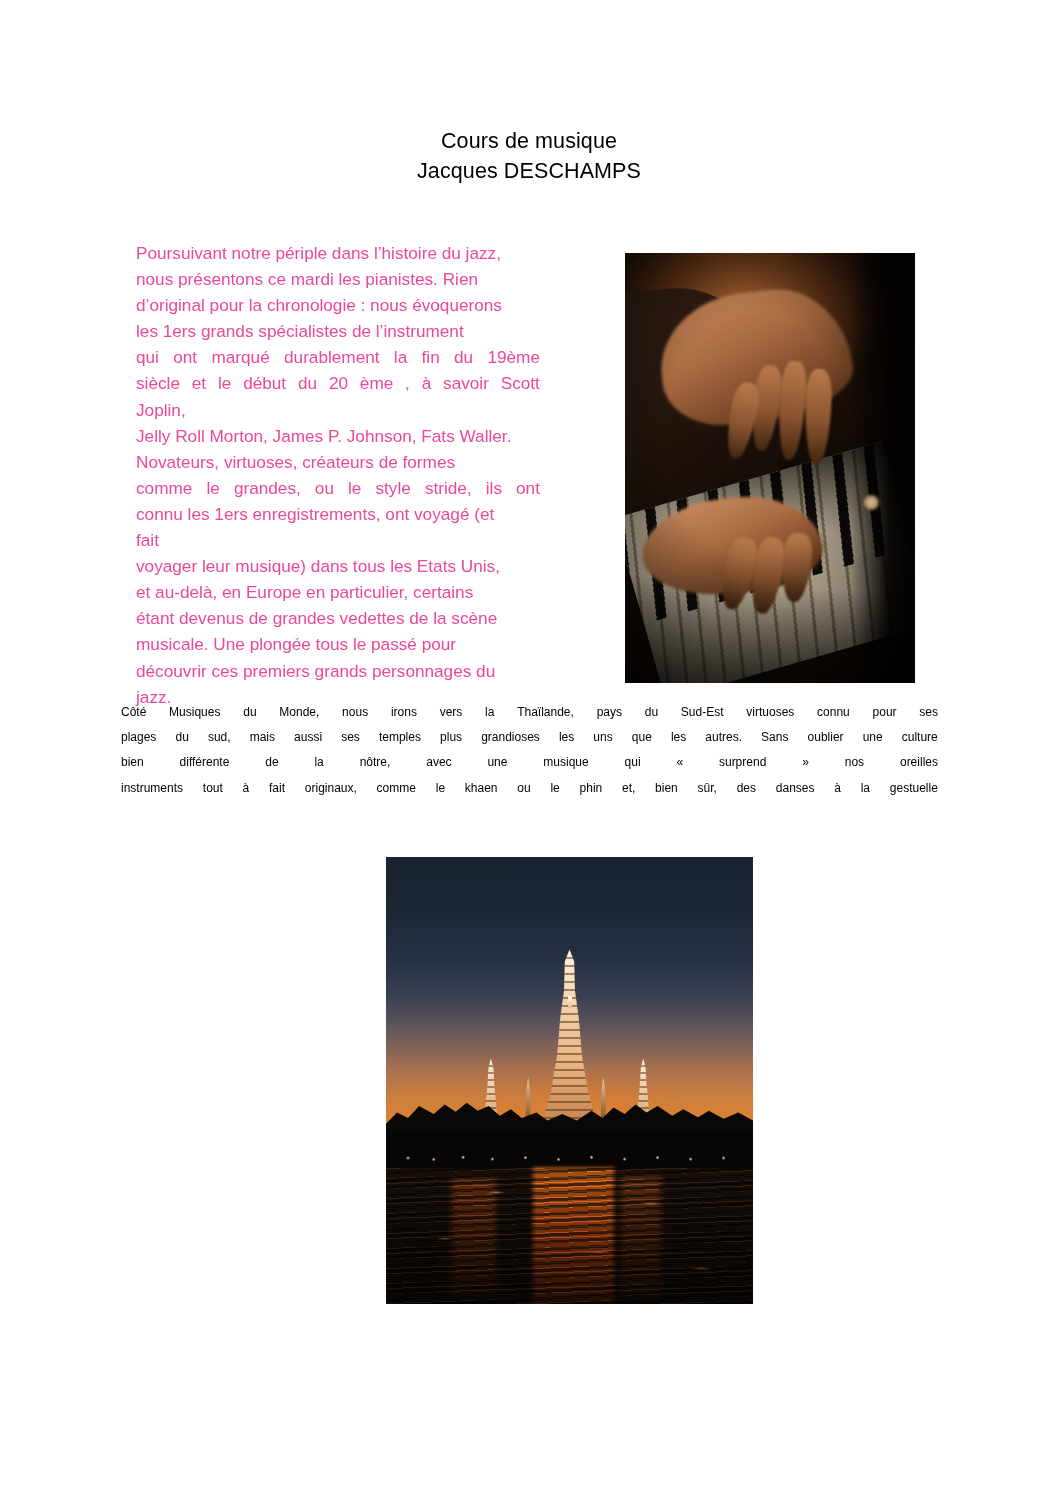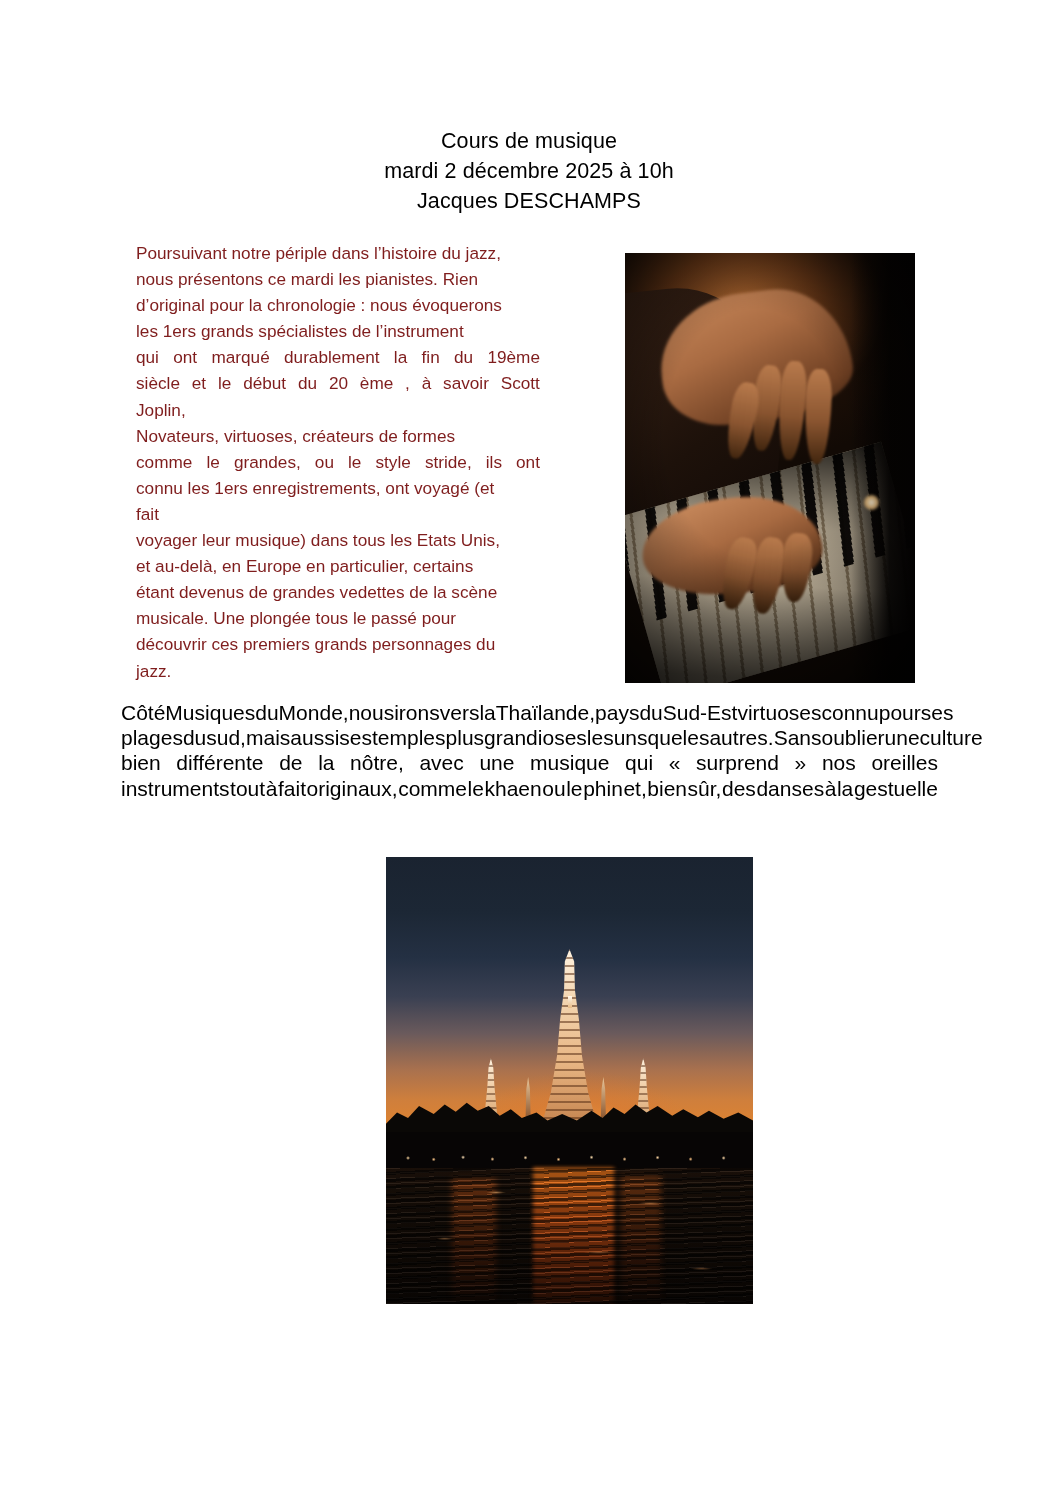--- a/index.html
+++ b/index.html
@@ -42,21 +42,21 @@
   
   .left-col {
     position: absolute;
     left: 136px;
     top: 240px;
     width: 404px;
   }
   .lc-line {
     font-size: 17.2px;
     line-height: 26.1px;
-    color: #7f1d1d;
+    color: #ec4899;
     white-space: pre;
   }
   .lc-line.just {
     display: flex;
     justify-content: space-between;
     white-space: normal;
   }
   .lc-line.just > span { white-space: pre; }
 
   
@@ -190,21 +190,21 @@
   }
 
   
   .mid-para {
     position: absolute;
     left: 121px;
     top: 700px;
     width: 817px;
   }
   .mp-line {
-    font-size: 21px;
+    font-size: 12px;
     line-height: 25.2px;
     color: #000;
     white-space: pre;
   }
   .mp-line.just {
     display: flex;
     justify-content: space-between;
     white-space: normal;
   }
   .mp-line.just > span { white-space: pre; }
@@ -424,21 +424,20 @@
       radial-gradient(ellipse 16px 2px at 86% 74%, rgba(255,170,100,0.35), rgba(0,0,0,0) 70%);
   }
 </style>
 </head>
 <body>
 
 <div class="page">
 
   <div class="title-block">
     <div class="title-line">Cours de musique</div>
-    <div class="title-line">mardi 2 décembre 2025 à 10h</div>
     <div class="title-line">Jacques DESCHAMPS</div>
   </div>
 
   <div class="left-col">
     <div class="lc-line">Poursuivant notre périple dans l’histoire du jazz,</div>
     <div class="lc-line">nous présentons ce mardi les pianistes. Rien</div>
     <div class="lc-line">d’original pour la chronologie : nous évoquerons</div>
     <div class="lc-line">les 1ers grands spécialistes de l’instrument</div>
     <div class="lc-line just">
       <span>qui</span>
@@ -457,20 +456,21 @@
       <span>début</span>
       <span>du</span>
       <span>20</span>
       <span>ème</span>
       <span>,</span>
       <span>à</span>
       <span>savoir</span>
       <span>Scott</span>
     </div>
     <div class="lc-line">Joplin,</div>
+    <div class="lc-line">Jelly Roll Morton, James P. Johnson, Fats Waller.</div>
     <div class="lc-line">Novateurs, virtuoses, créateurs de formes</div>
     <div class="lc-line just">
       <span>comme</span>
       <span>le</span>
       <span>grandes,</span>
       <span>ou</span>
       <span>le</span>
       <span>style</span>
       <span>stride,</span>
       <span>ils</span>

